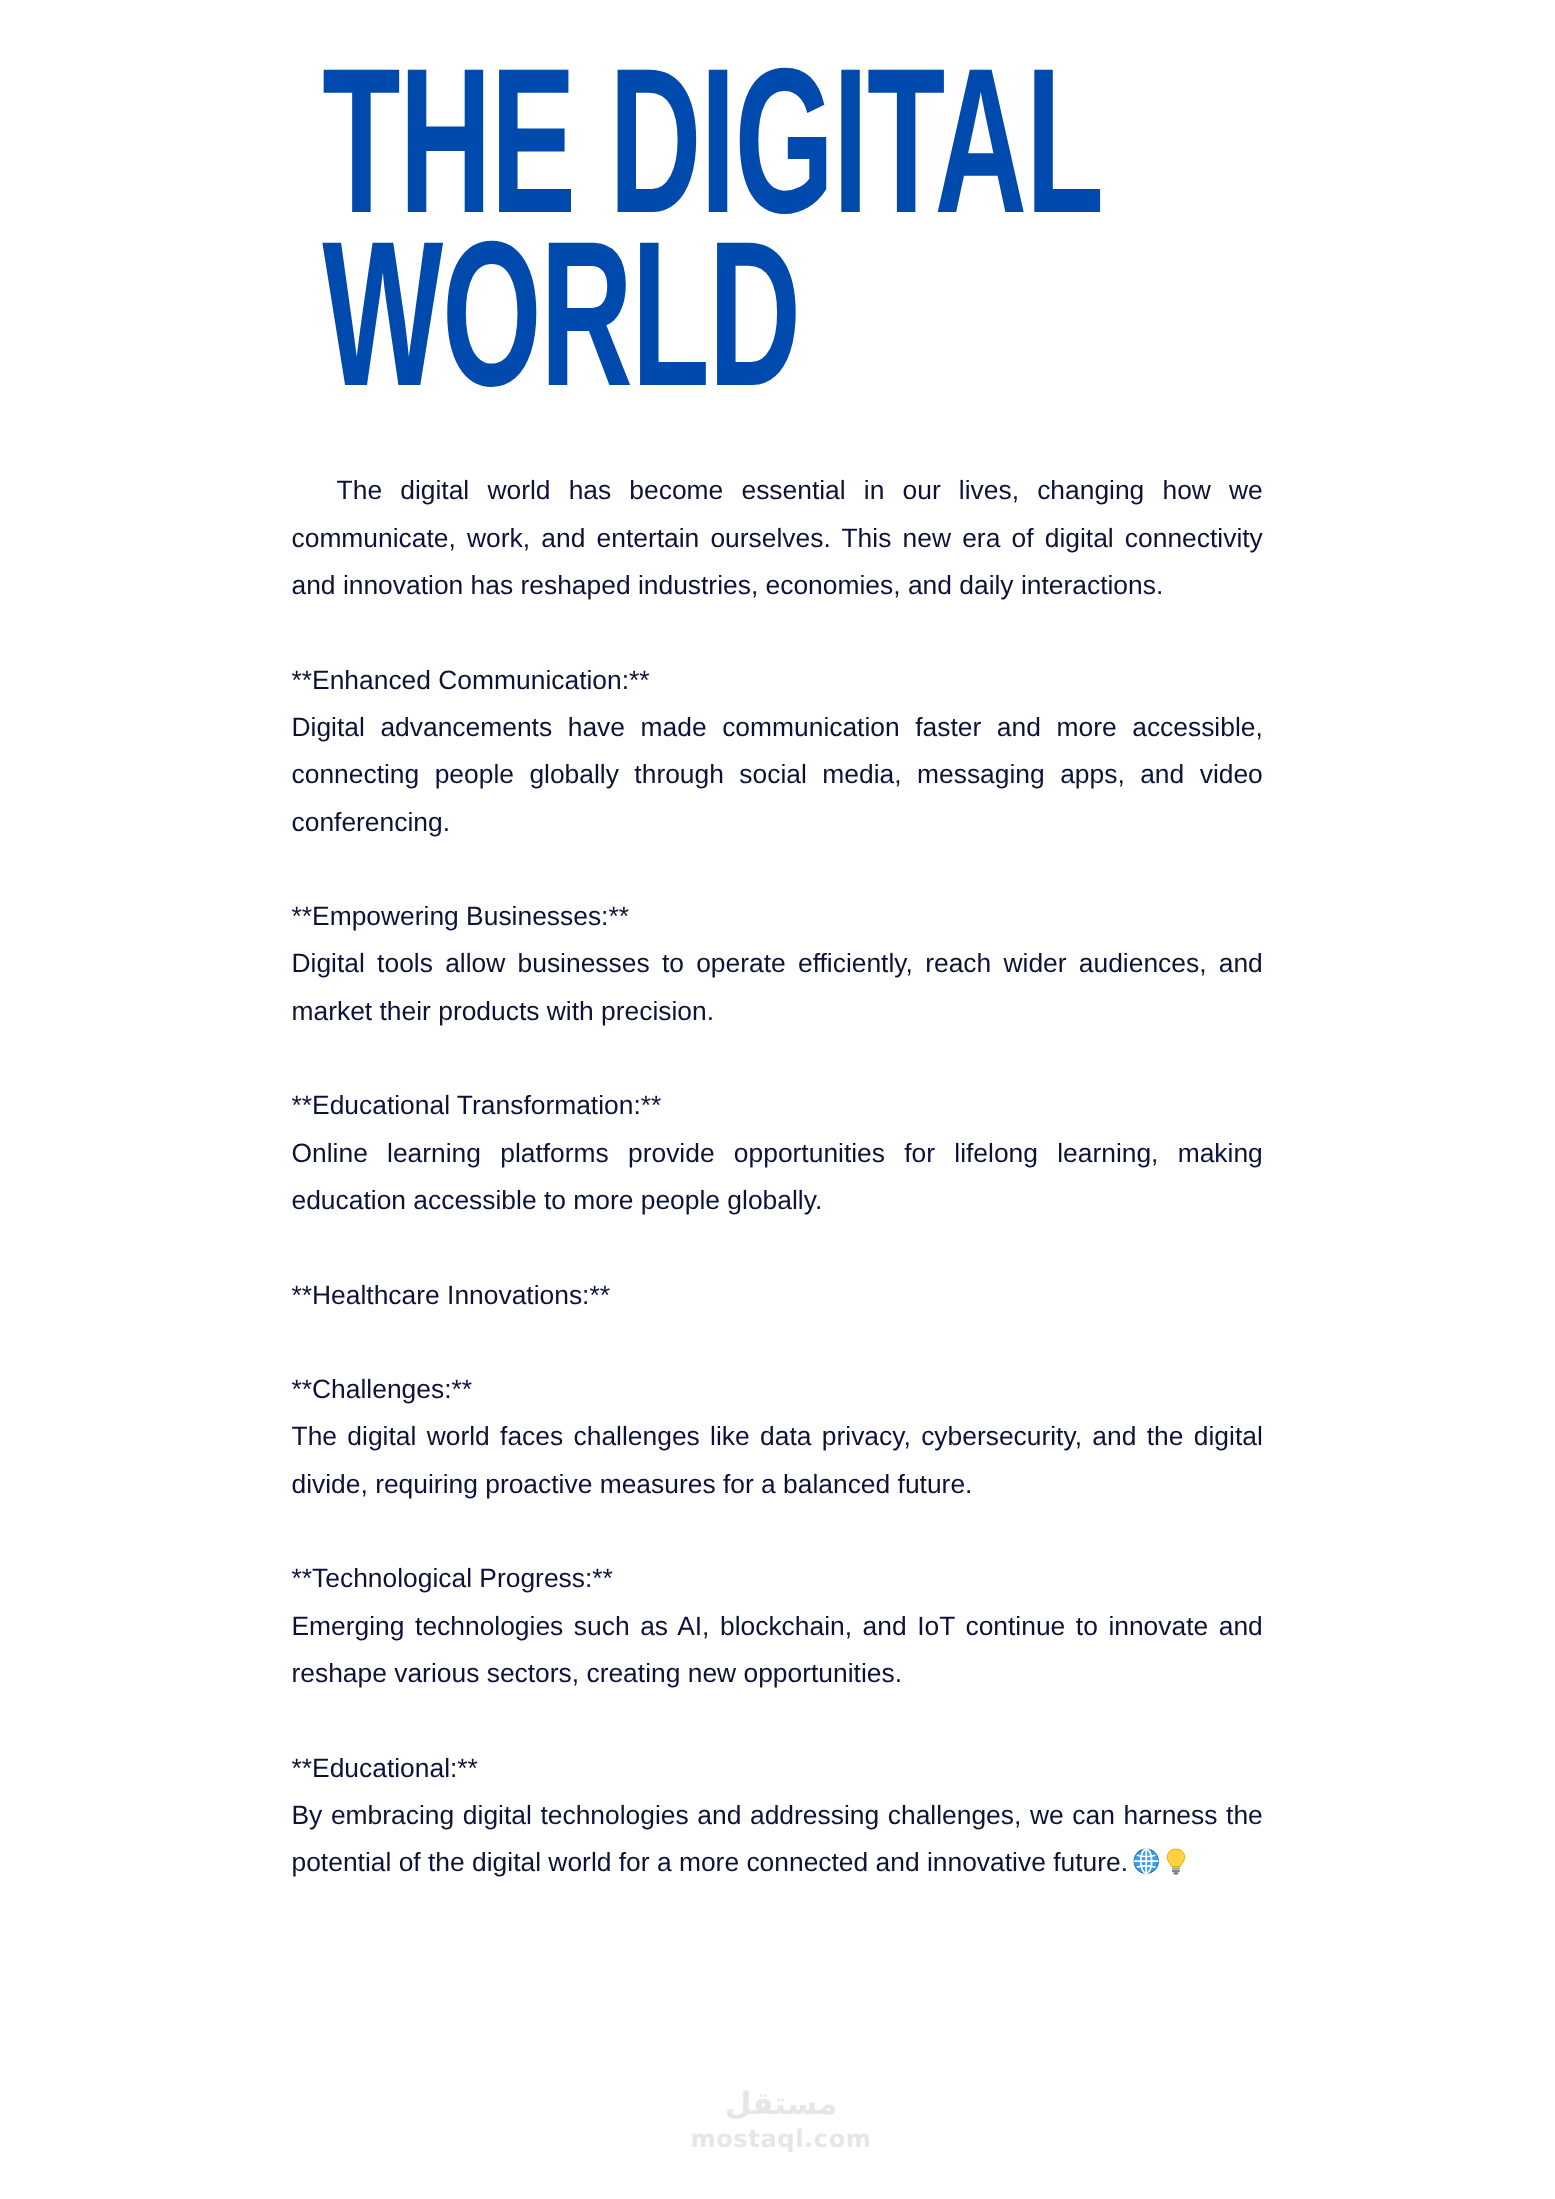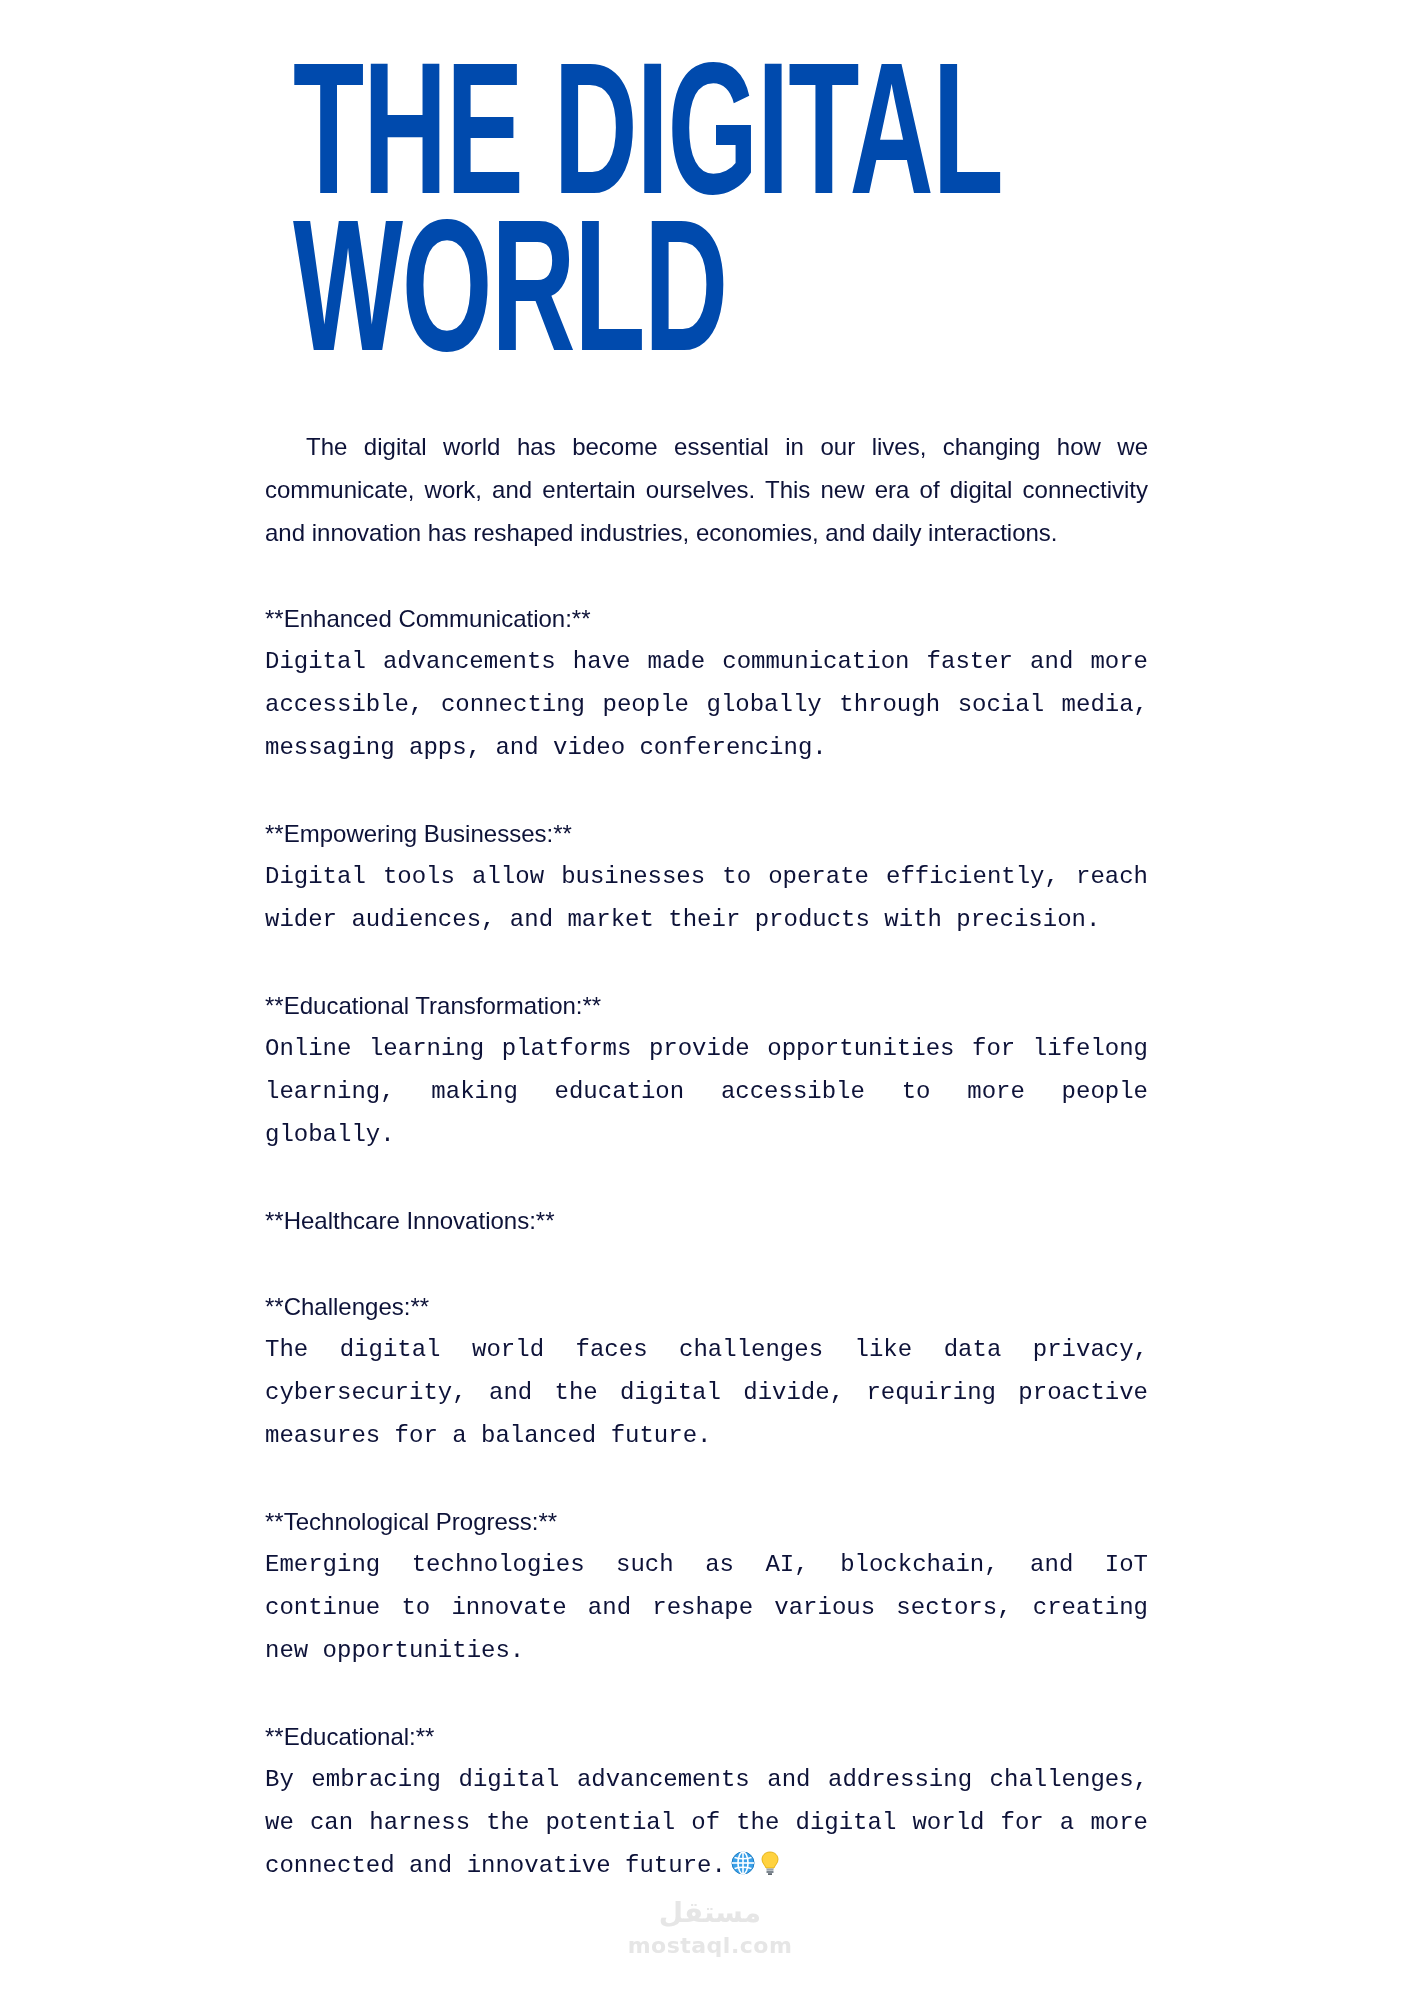--- a/index.html
+++ b/index.html
@@ -52,21 +52,20 @@
     }
     .section {
       margin-top: 43px !important;
     }
     .section-heading {
       display: block;
       text-align: left;
     }
     .section-text {
       display: block;
-      font-family: Liberation Mono, monospace;
     }
     .emoji {
       display: inline-block;
       width: 26px;
       height: 26px;
       vertical-align: -4px;
       margin-left: 4px;
     }
     .watermark {
       position: absolute;
@@ -128,21 +127,21 @@
     <span class="section-text">The digital world faces challenges like data privacy, cybersecurity, and the digital divide, requiring proactive measures for a balanced future.</span>
   </p>
 
   <p class="section">
     <span class="section-heading">**Technological Progress:**</span>
     <span class="section-text">Emerging technologies such as AI, blockchain, and IoT continue to innovate and reshape various sectors, creating new opportunities.</span>
   </p>
 
   <p class="section">
     <span class="section-heading">**Educational:**</span>
-    <span class="section-text"><span>By embracing digital advancements and addressing challenges, we can harness the potential of the digital world for a more connected and innovative future.</span><svg class="emoji" viewBox="0 0 26 26">
+    <span class="section-text"><span>By embracing digital technologies and addressing challenges, we can harness the potential of the digital world for a more connected and innovative future.</span><svg class="emoji" viewBox="0 0 26 26">
         <circle cx="13" cy="13" r="11" fill="#3aa0e8" stroke="#1c7cc4" stroke-width="1"></circle>
         <ellipse cx="13" cy="13" rx="5" ry="11" fill="none" stroke="#ffffff" stroke-width="1.6"></ellipse>
         <line x1="13" y1="2" x2="13" y2="24" stroke="#ffffff" stroke-width="1.6"></line>
         <line x1="2" y1="13" x2="24" y2="13" stroke="#ffffff" stroke-width="1.6"></line>
         <path d="M4.5 7.5 Q13 10 21.5 7.5" fill="none" stroke="#ffffff" stroke-width="1.4"></path>
         <path d="M4.5 18.5 Q13 16 21.5 18.5" fill="none" stroke="#ffffff" stroke-width="1.4"></path>
       </svg><svg class="emoji" viewBox="0 0 26 26" style="margin-left:1px;">
         <path d="M13 2 C7.5 2 5 6 5 9.5 C5 13 8 15 9 18 L17 18 C18 15 21 13 21 9.5 C21 6 18.5 2 13 2 Z" fill="#ffd23f" stroke="#e0a800" stroke-width="0.8"></path>
         <rect x="9.5" y="18.5" width="7" height="2.2" fill="#9aa4ad"></rect>
         <rect x="9.5" y="21" width="7" height="2" fill="#7d8790"></rect>

